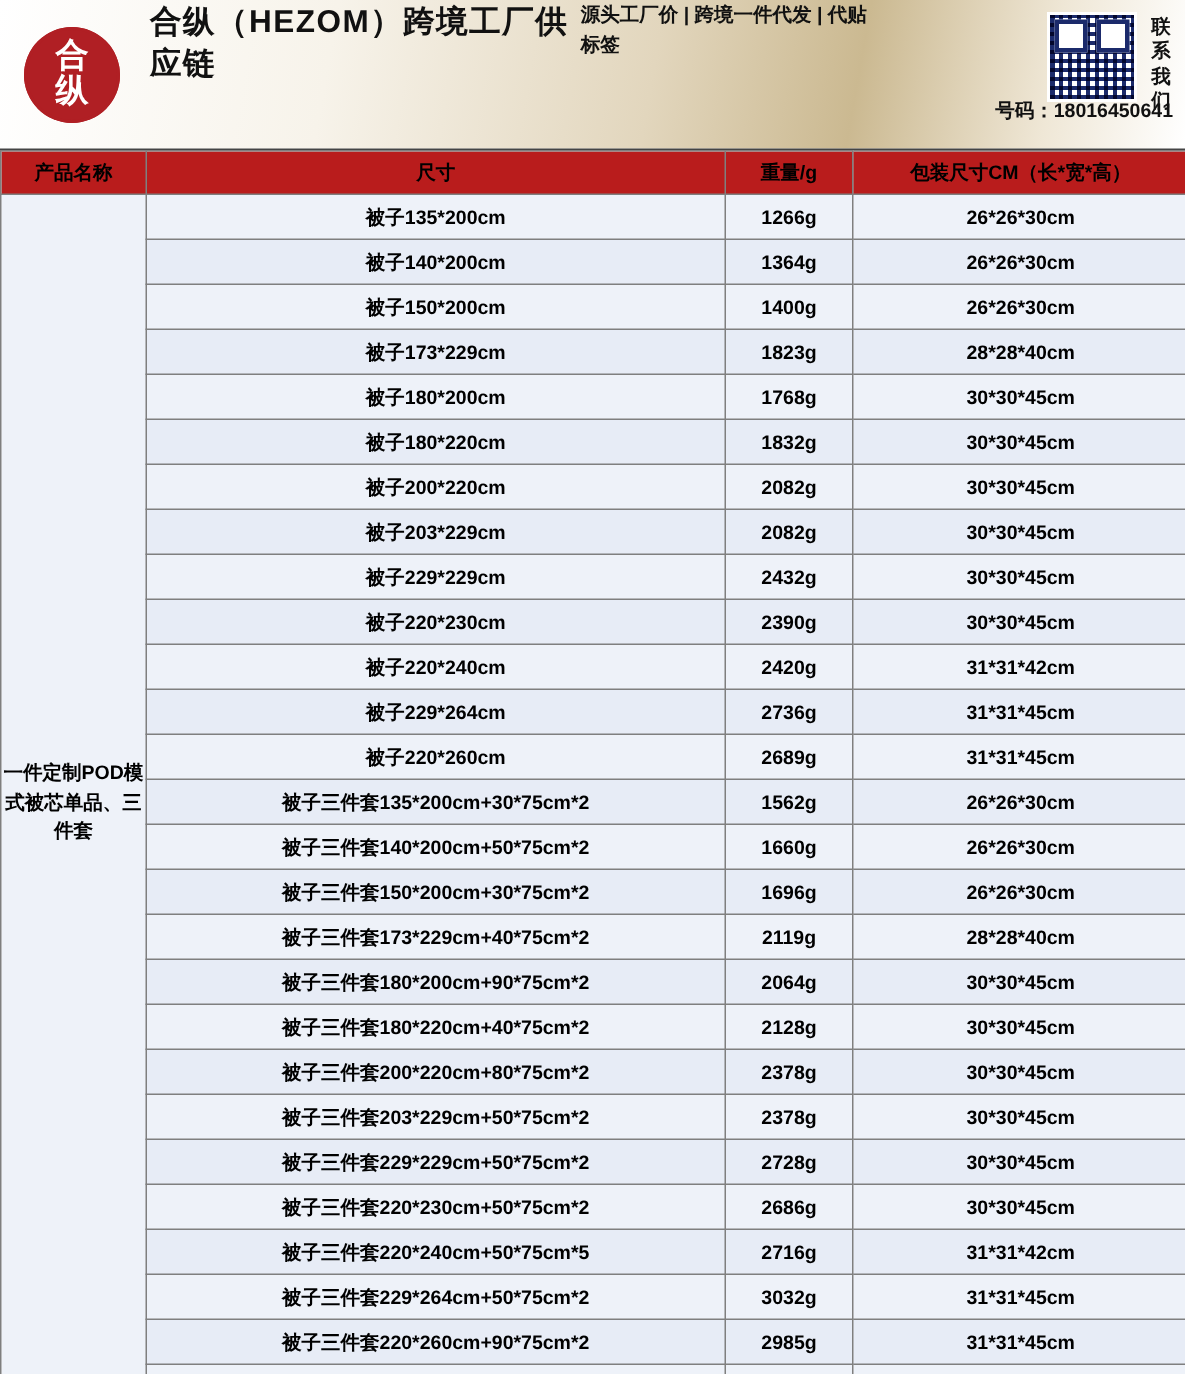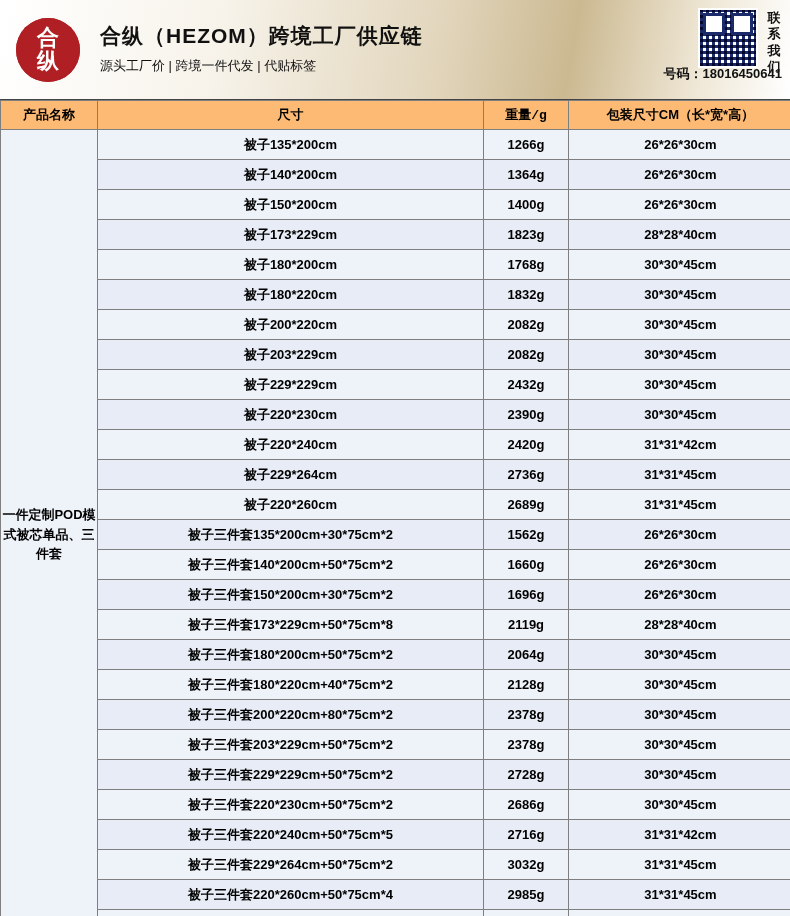--- a/index.html
+++ b/index.html
@@ -58,34 +58,34 @@
   }
   .logo-circle .glyph-bot {
     font-size: 22px;
     font-weight: bold;
     margin-top: 1px;
     font-family: "DejaVu Sans", sans-serif;
   }
   .header-text {
     flex: 1;
     display: flex;
-    flex-direction: column;
+    flex-direction: row;
     justify-content: center;
     padding-left: 4px;
   }
   .brand-title {
     font-size: 21px;
     font-weight: bold;
     letter-spacing: 1px;
     color: #111;
     margin-bottom: 6px;
   }
   .brand-sub {
     font-size: 13px;
-    font-weight: normal;
+    font-weight: bold;
     color: #111;
     line-height: 1.55;
   }
   .header-right {
     width: 210px;
     flex: none;
     position: relative;
     display: flex;
     align-items: flex-start;
     justify-content: flex-end;
@@ -139,28 +139,28 @@
     table-layout: fixed;
   }
   table.main th, table.main td {
     border: 1px solid #7f7f7f;
     font-size: 13px;
     color: #000;
     text-align: center;
     padding: 0;
   }
   thead th {
-    background: #fdba74;
+    background: #b91c1c;
     font-weight: bold;
     height: 28px;
     font-size: 13px;
   }
   th.c-prod { width: 96px; }
   th.c-size { width: 385px; }
-  th.c-weight { width: 84px; font-family: Liberation Mono, monospace; }
+  th.c-weight { width: 84px; }
   th.c-pack { width: 223px; }
 
   td.prod-cell {
     background: #e5eaf4;
     font-weight: bold;
     font-size: 13px;
     line-height: 1.5;
     vertical-align: middle;
     padding: 0 6px;
   }
@@ -281,26 +281,26 @@
           <td>被子三件套140*200cm+50*75cm*2</td>
           <td>1660g</td>
           <td>26*26*30cm</td>
         </tr>
         <tr>
           <td>被子三件套150*200cm+30*75cm*2</td>
           <td>1696g</td>
           <td>26*26*30cm</td>
         </tr>
         <tr>
-          <td>被子三件套173*229cm+50*75cm*8</td>
+          <td>被子三件套173*229cm+40*75cm*2</td>
           <td>2119g</td>
           <td>28*28*40cm</td>
         </tr>
         <tr>
-          <td>被子三件套180*200cm+50*75cm*2</td>
+          <td>被子三件套180*200cm+90*75cm*2</td>
           <td>2064g</td>
           <td>30*30*45cm</td>
         </tr>
         <tr>
           <td>被子三件套180*220cm+40*75cm*2</td>
           <td>2128g</td>
           <td>30*30*45cm</td>
         </tr>
         <tr>
           <td>被子三件套200*220cm+80*75cm*2</td>
@@ -326,21 +326,21 @@
           <td>被子三件套220*240cm+50*75cm*5</td>
           <td>2716g</td>
           <td>31*31*42cm</td>
         </tr>
         <tr>
           <td>被子三件套229*264cm+50*75cm*2</td>
           <td>3032g</td>
           <td>31*31*45cm</td>
         </tr>
         <tr>
-          <td>被子三件套220*260cm+50*75cm*4</td>
+          <td>被子三件套220*260cm+90*75cm*2</td>
           <td>2985g</td>
           <td>31*31*45cm</td>
         </tr>
         <tr>
           <td>枕套一对50*75cm</td>
           <td>148g</td>
           <td>30*40*1cm</td>
         </tr>
       </tbody>
   </table>

